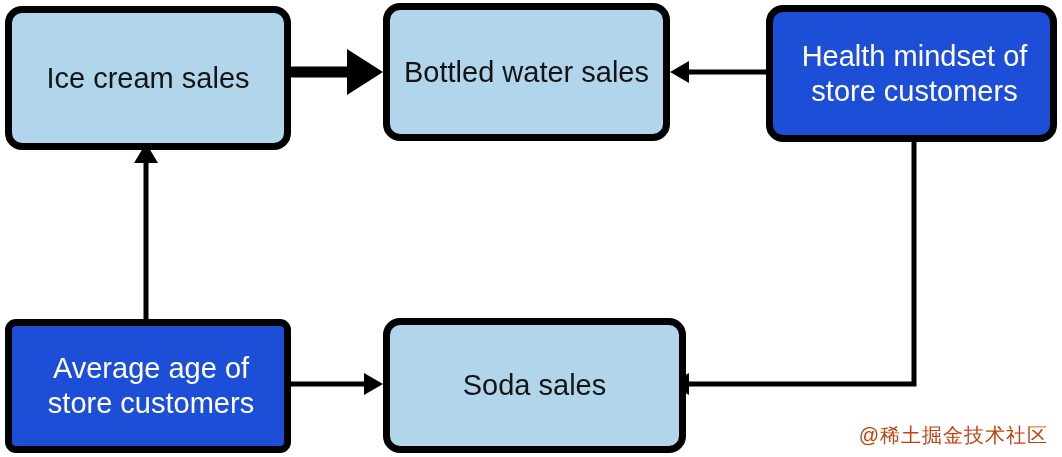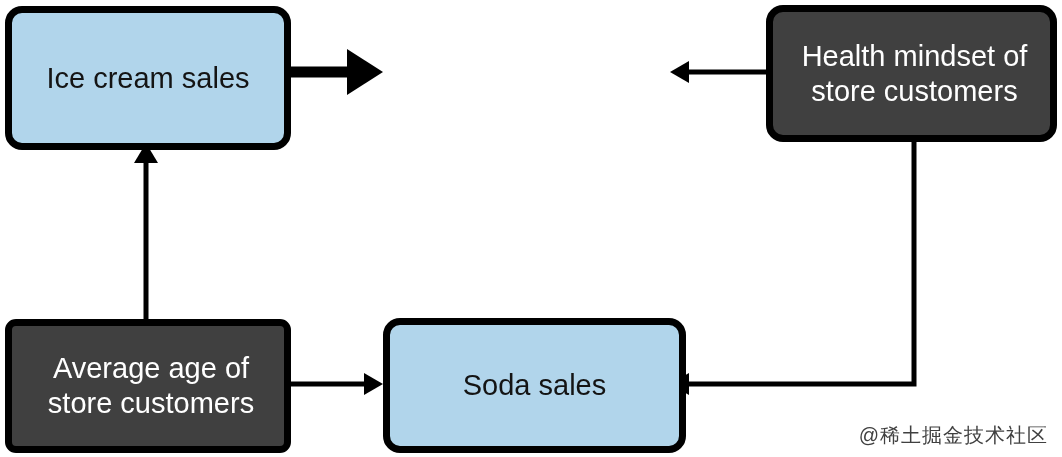--- a/index.html
+++ b/index.html
@@ -33,35 +33,35 @@
     text-align: center;
     font-size: 29px;
     line-height: 1.2;
     padding: 0 12px;
   }
   .node.light {
     background: #b1d5eb;
     color: #141414;
   }
   .node.dark {
-    background: #404040;
+    background: #1d4ed8;
     color: #ffffff;
     padding-left: 18px;
   }
   .node-ice-cream      { left: 5px;   top: 6px;   width: 286px; height: 144px; }
   .node-bottled-water  { left: 383px; top: 3px;   width: 287px; height: 138px; }
   .node-health-mindset { left: 766px; top: 5px;   width: 291px; height: 137px; }
   .node-average-age    { left: 5px;   top: 319px; width: 286px; height: 134px; border-radius: 11px; }
   .node-soda           { left: 383px; top: 318px; width: 303px; height: 135px; }
   .watermark {
     position: absolute;
     right: 14px;
     bottom: 8px;
     font-size: 20px;
-    color: #404040;
+    color: #c2410c;
     letter-spacing: 1px;
   }
 </style>
 </head>
 <body>
 
 <div class="canvas">
 
   <svg class="arrow-layer" width="1062" height="457" viewBox="0 0 1062 457" xmlns="http://www.w3.org/2000/svg">
 
@@ -88,20 +88,23 @@
     <g>
       <polyline points="914,142 914,384 687,384" fill="none" stroke="#000000" stroke-width="5"></polyline>
       <polygon points="689,373 689,395 670,384" fill="#000000"></polygon>
     </g>
   </svg>
 
   <div class="node light node-ice-cream">
     <span>Ice cream sales</span>
   </div>
 
+  <div class="node light node-bottled-water">
+    <span>Bottled water sales</span>
+  </div>
 
   <div class="node dark node-health-mindset">
     <span>Health mindset of store customers</span>
   </div>
 
   <div class="node dark node-average-age">
     <span>Average age of store customers</span>
   </div>
 
   <div class="node light node-soda">

